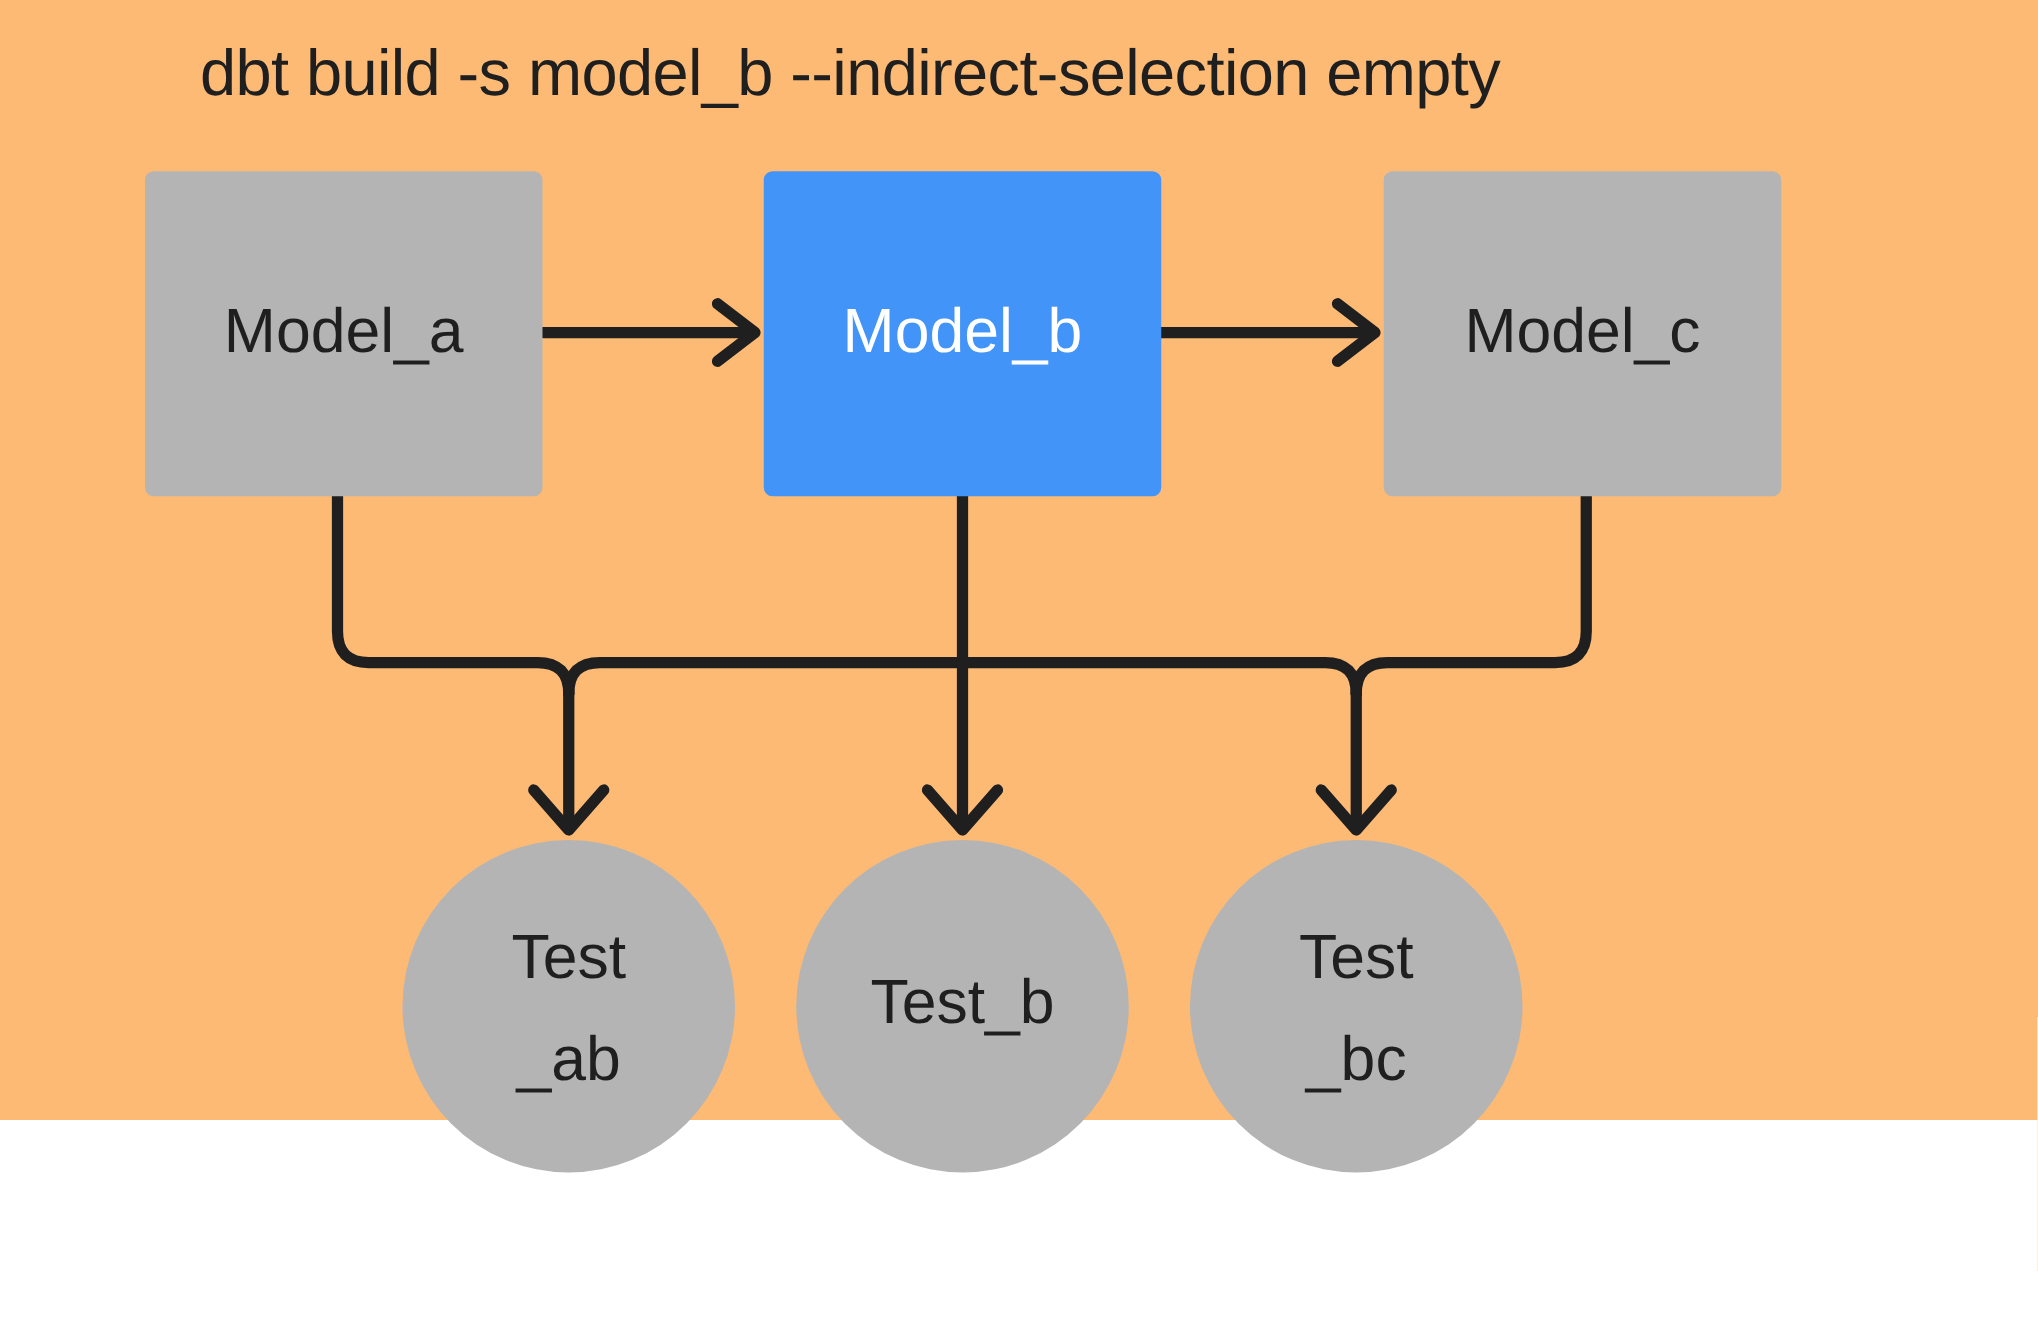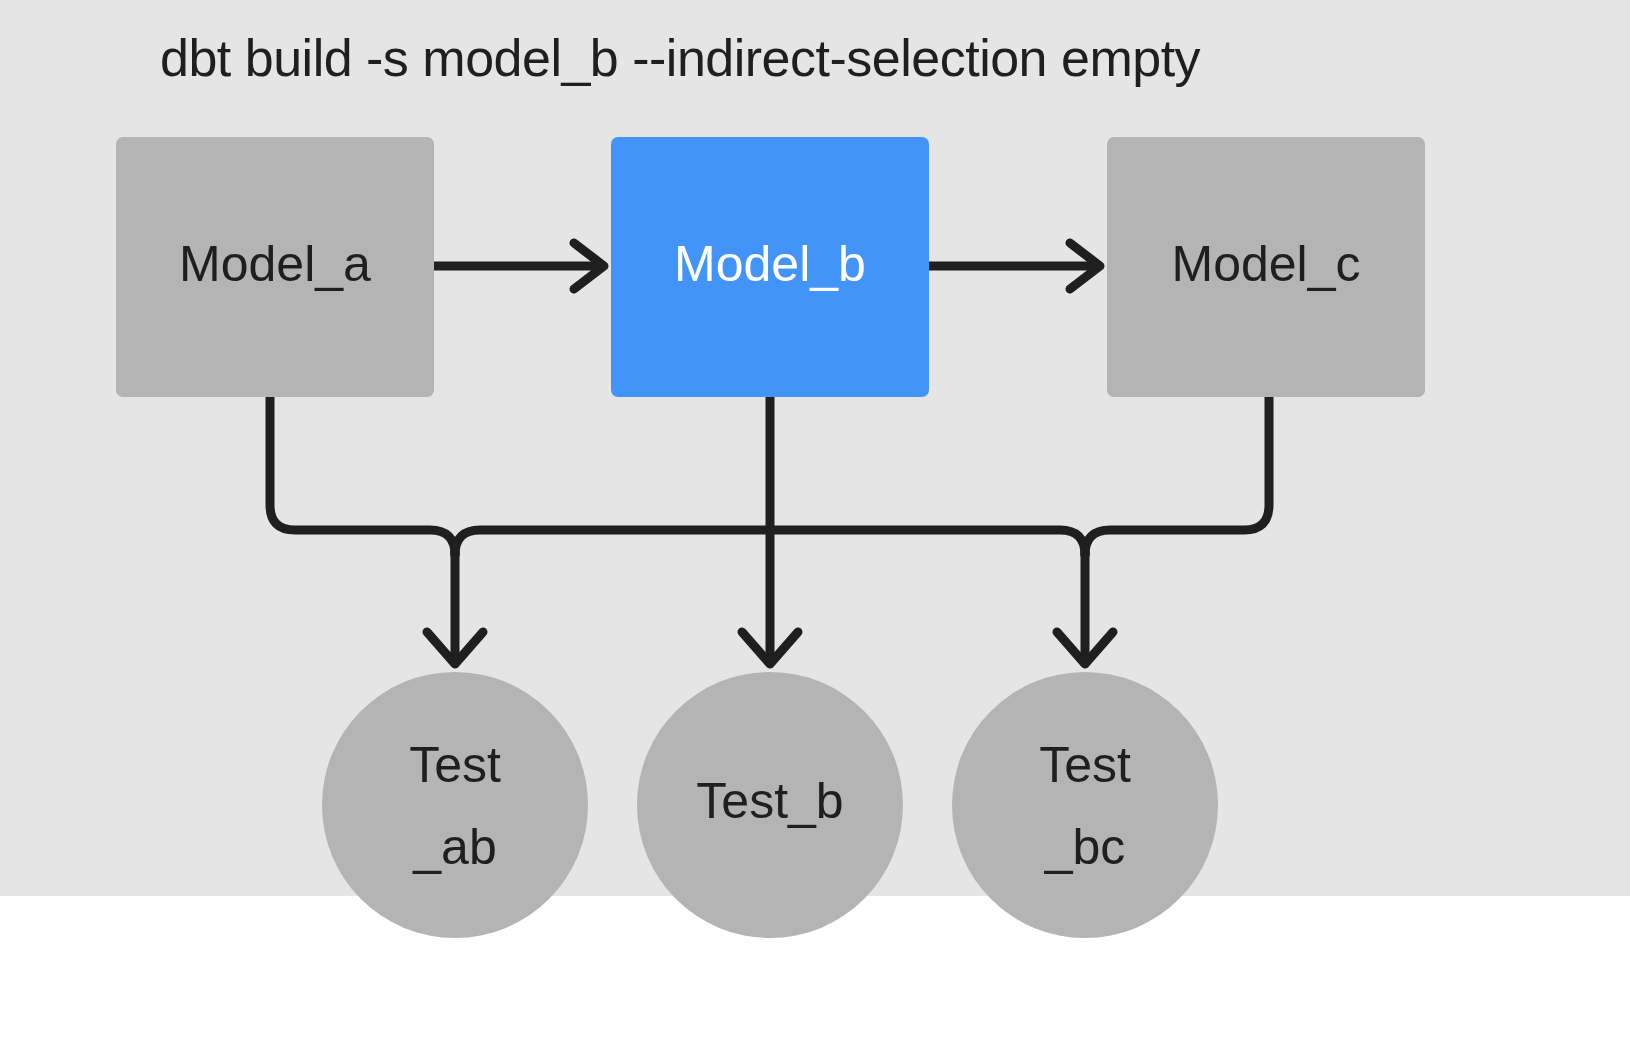--- a/index.html
+++ b/index.html
@@ -11,21 +11,21 @@
   body {
     width: 1630px;
     height: 1060px;
     overflow: hidden;
     font-family: "Liberation Sans", sans-serif;
   }
   #diagram-root {
     position: relative;
     width: 1630px;
     height: 896px;
-    background: #e5e5e5;
+    background: #fdba74;
   }
   svg.canvas {
     display: block;
     width: 1630px;
     height: 1060px;
   }
   text {
     font-family: "Liberation Sans", sans-serif;
     dominant-baseline: middle;
   }

